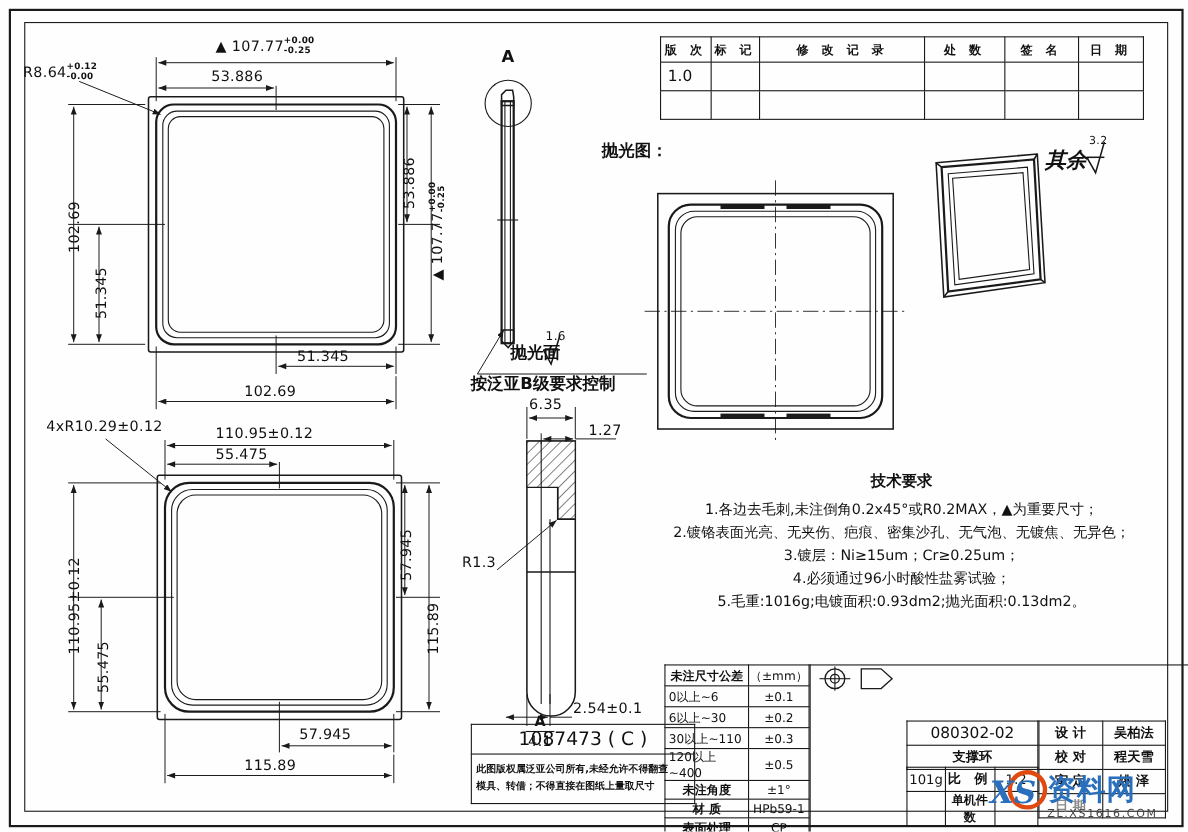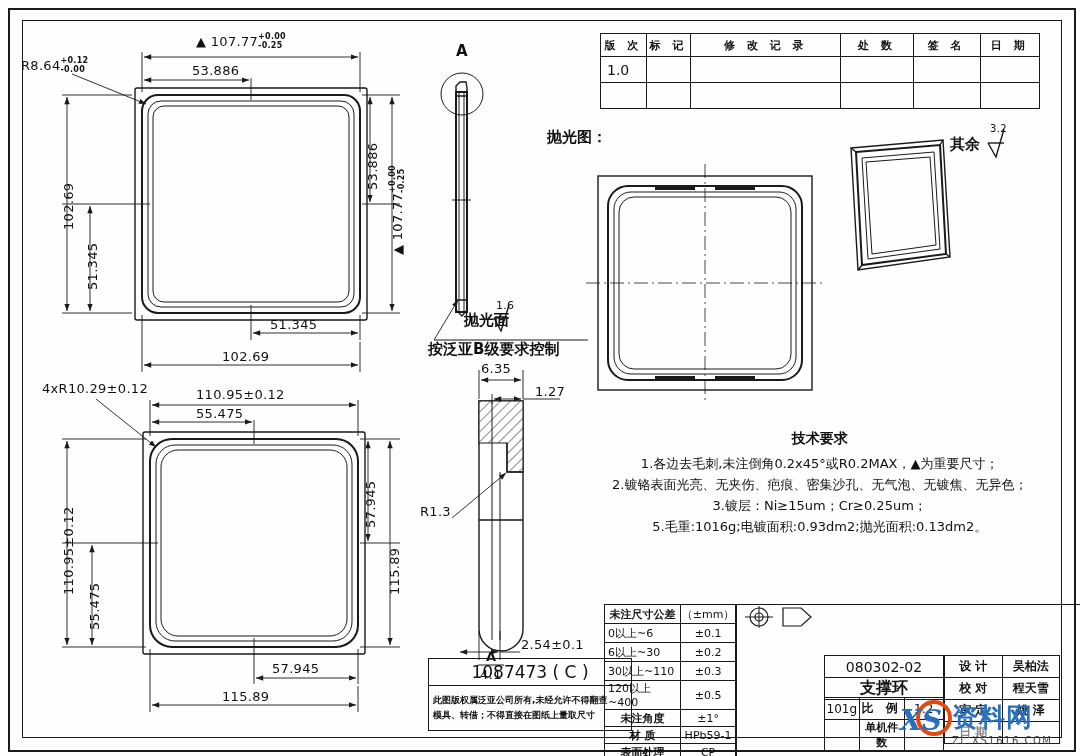--- a/index.html
+++ b/index.html
@@ -227,21 +227,21 @@
   <div class="txt cn" style="left:428px;top:342px;font-size:15px;">按泛亚B级要求控制</div>
 
   <div class="txt dimtxt" style="left:481px;top:362px;">6.35</div>
   <div class="txt dimtxt" style="left:535px;top:385px;">1.27</div>
   <div class="txt dimtxt" style="left:420px;top:505px;">R1.3</div>
   <div class="txt dimtxt" style="left:521px;top:638px;">2.54±0.1</div>
   <div class="txt dimtxt bold" style="left:486px;top:650px;">A</div>
   <div class="txt dimtxt" style="left:480px;top:668px;">4:1</div>
 
   <div class="txt cn" style="left:547px;top:130px;font-size:15px;">抛光图：</div>
-  <div class="txt cn" style="left:950px;top:137px;font-size:15px;">其余</div>
+  <div class="txt cn" style="left:950px;top:137px;font-size:19px;font-style:italic;">其余</div>
   <div class="txt dimtxt" style="left:990px;top:124px;font-size:10px;">3.2</div>
 
   <table class="tb" style="left:600px;top:33px;width:440px;">
     <tbody>
         <tr>
       <td class="bold sp" style="width:46px;height:22px;">版 次</td>
       <td class="bold sp" style="width:46px;">标 记</td>
       <td class="bold sp" style="width:160px;">修 改 记 录</td>
       <td class="bold sp" style="width:76px;">处  数</td>
       <td class="bold sp" style="width:70px;">签    名</td>
@@ -264,20 +264,21 @@
       <td></td>
     </tr>
   </tbody>
     </table>
 
   <div class="tech" style="left:612px;top:428px;">
     <div class="cn" style="font-size:14px;margin-bottom:4px;">技术要求</div>
     <div>1.各边去毛刺,未注倒角0.2x45°或R0.2MAX，▲为重要尺寸；</div>
     <div>2.镀铬表面光亮、无夹伤、疤痕、密集沙孔、无气泡、无镀焦、无异色；</div>
     <div>3.镀层：Ni≥15um；Cr≥0.25um；</div>
+    <div>4.必须通过96小时酸性盐雾试验；</div>
     <div>5.毛重:1016g;电镀面积:0.93dm2;抛光面积:0.13dm2。</div>
   </div>
 
   <table class="tb" style="left:604px;top:604px;width:132px;">
     <tbody>
         <tr>
       <td class="bold" style="width:78px;height:18px;">未注尺寸公差</td>
       <td style="width:54px;">（±mm）</td>
     </tr>
     <tr>
@@ -327,21 +328,21 @@
 
   </tbody>
     </table>
 
   <table class="tb" style="left:824px;top:655px;width:120px;">
     <tbody>
         <tr>
           <td style="height:21px;font-size:14px;">080302-02</td>
         </tr>
     <tr>
-          <td class="bold cn" style="height:21px;font-size:16px;text-align:center;">支撑环</td>
+          <td class="bold cn" style="height:21px;font-size:12px;text-align:center;">支撑环</td>
         </tr>
   </tbody>
     </table>
   <table class="tb" style="left:824px;top:697px;width:120px;">
     <tbody>
         <tr>
       <td style="width:34px;height:21px;font-size:12px;">101g</td>
       <td class="bold cn sp" style="width:46px;font-size:12px;">比  例</td>
       <td style="width:40px;font-size:12px;">1:2</td>
     </tr>

